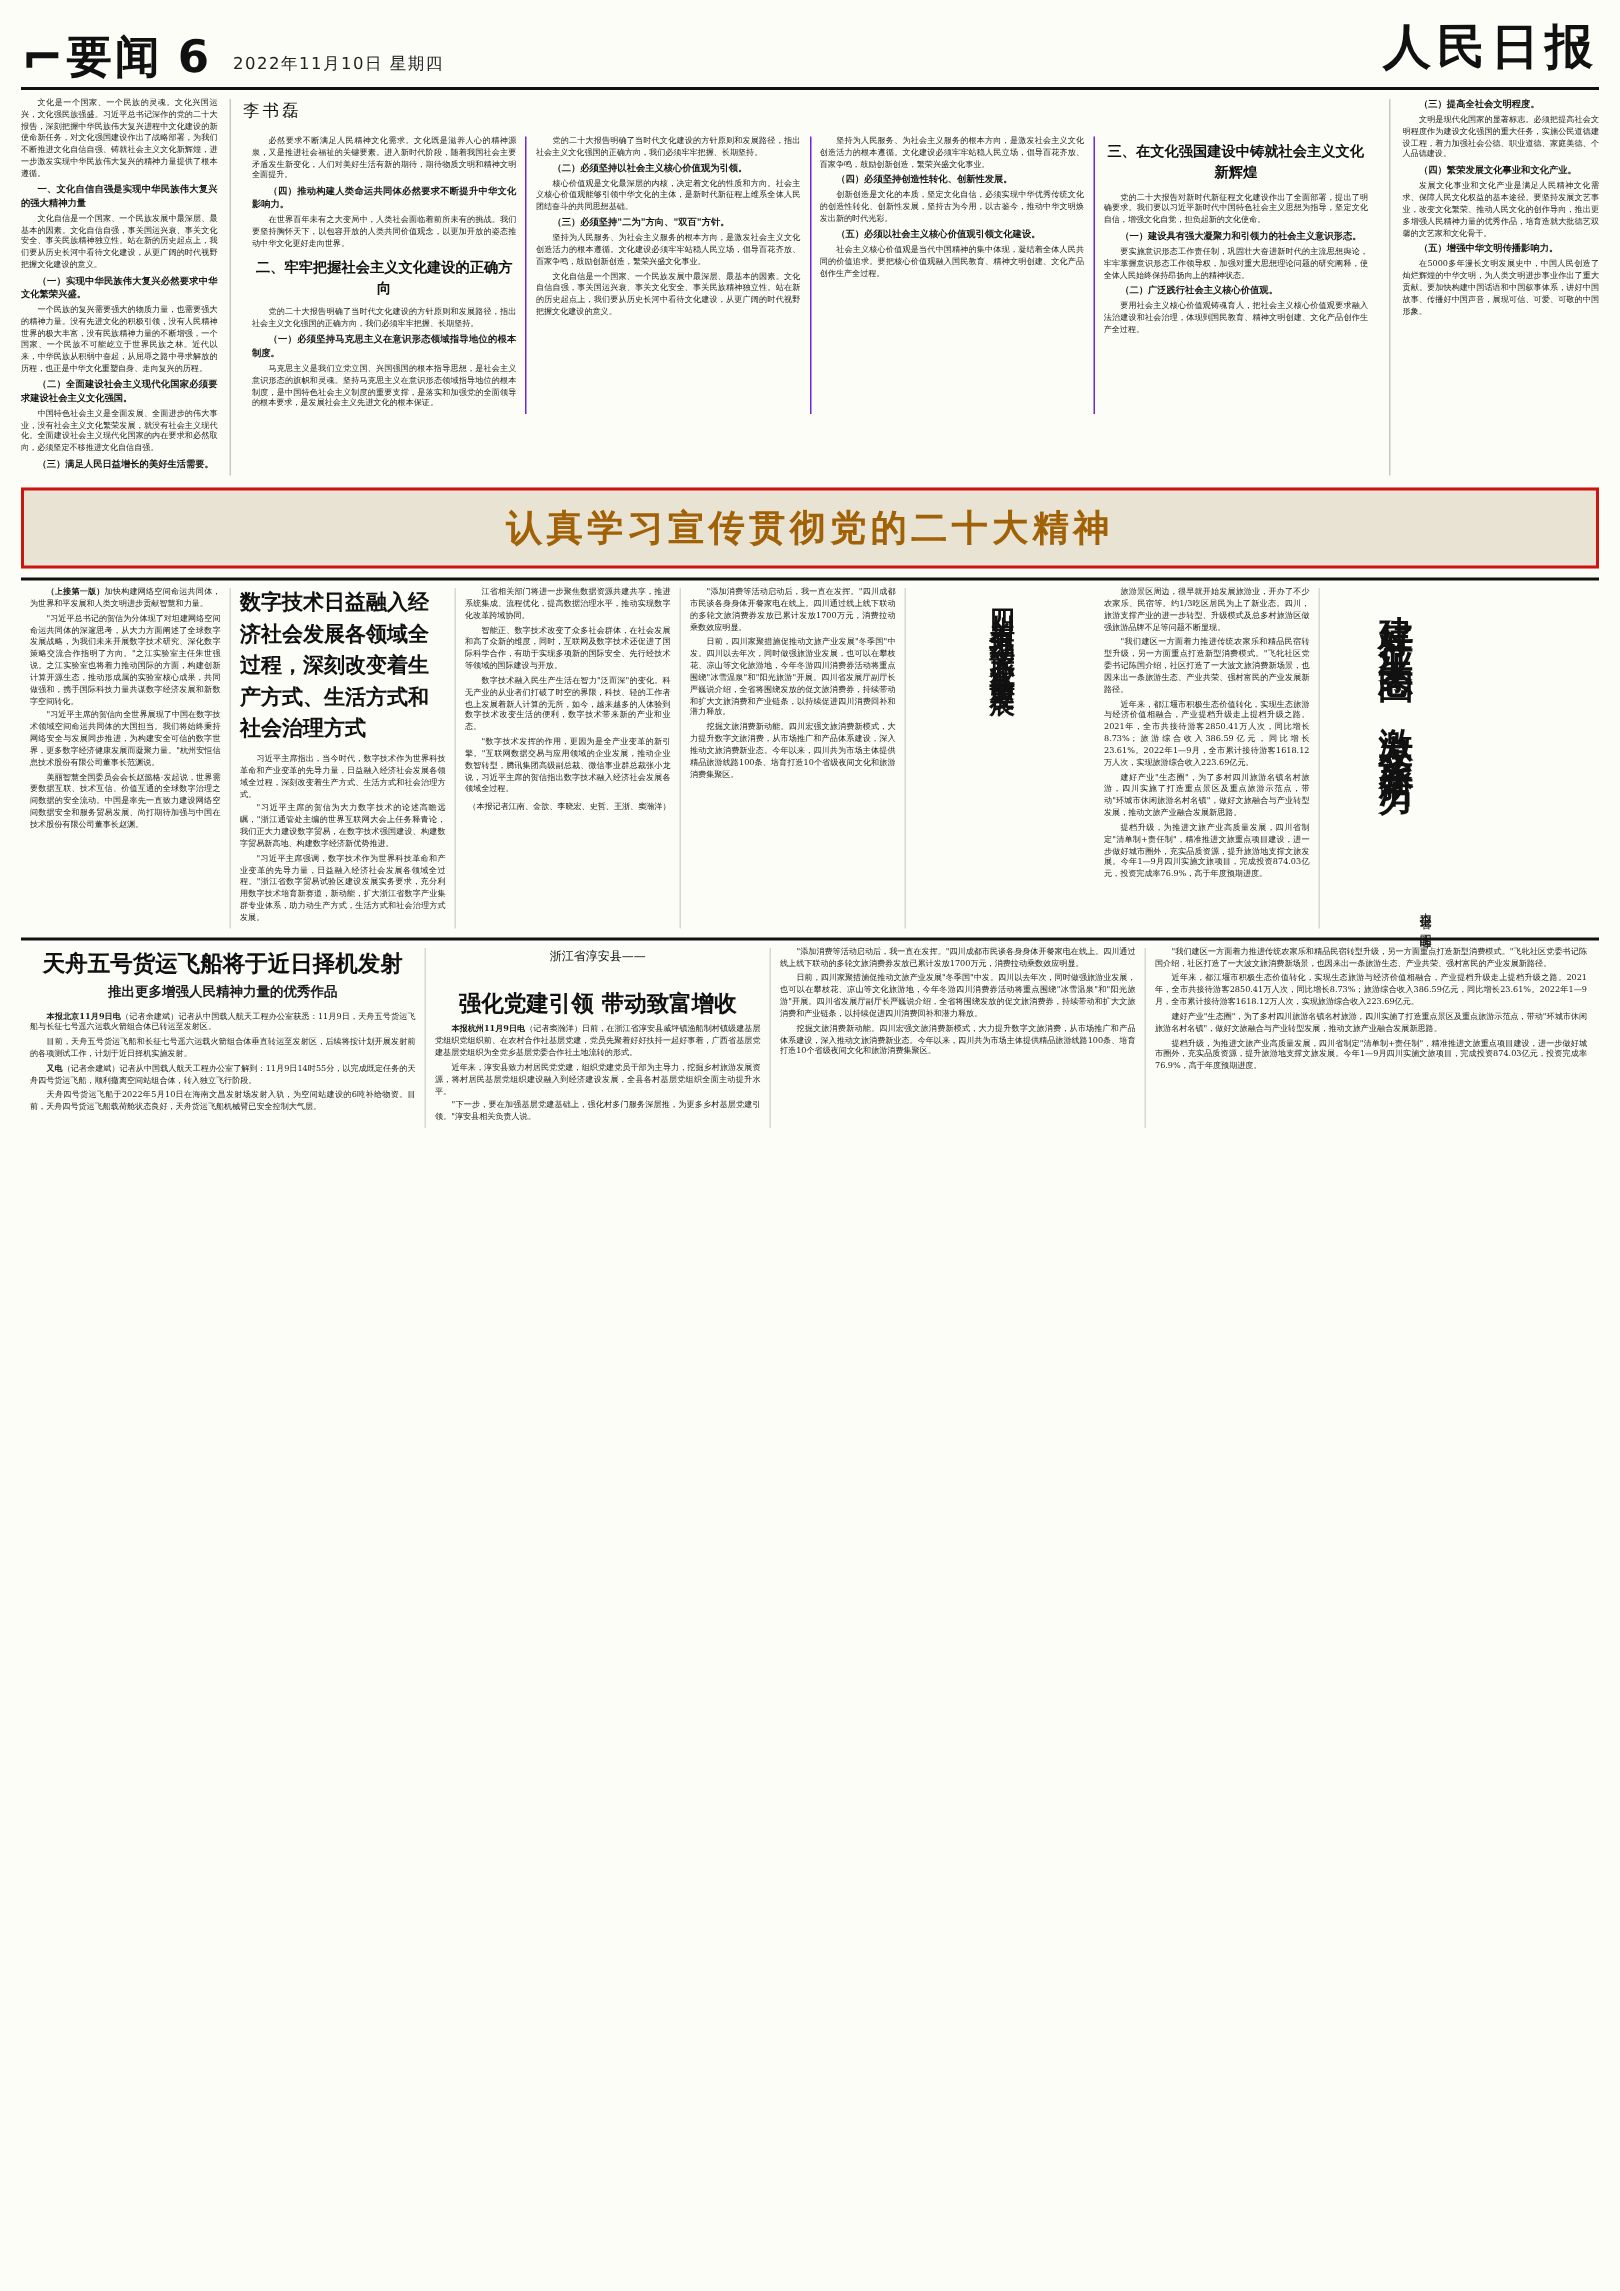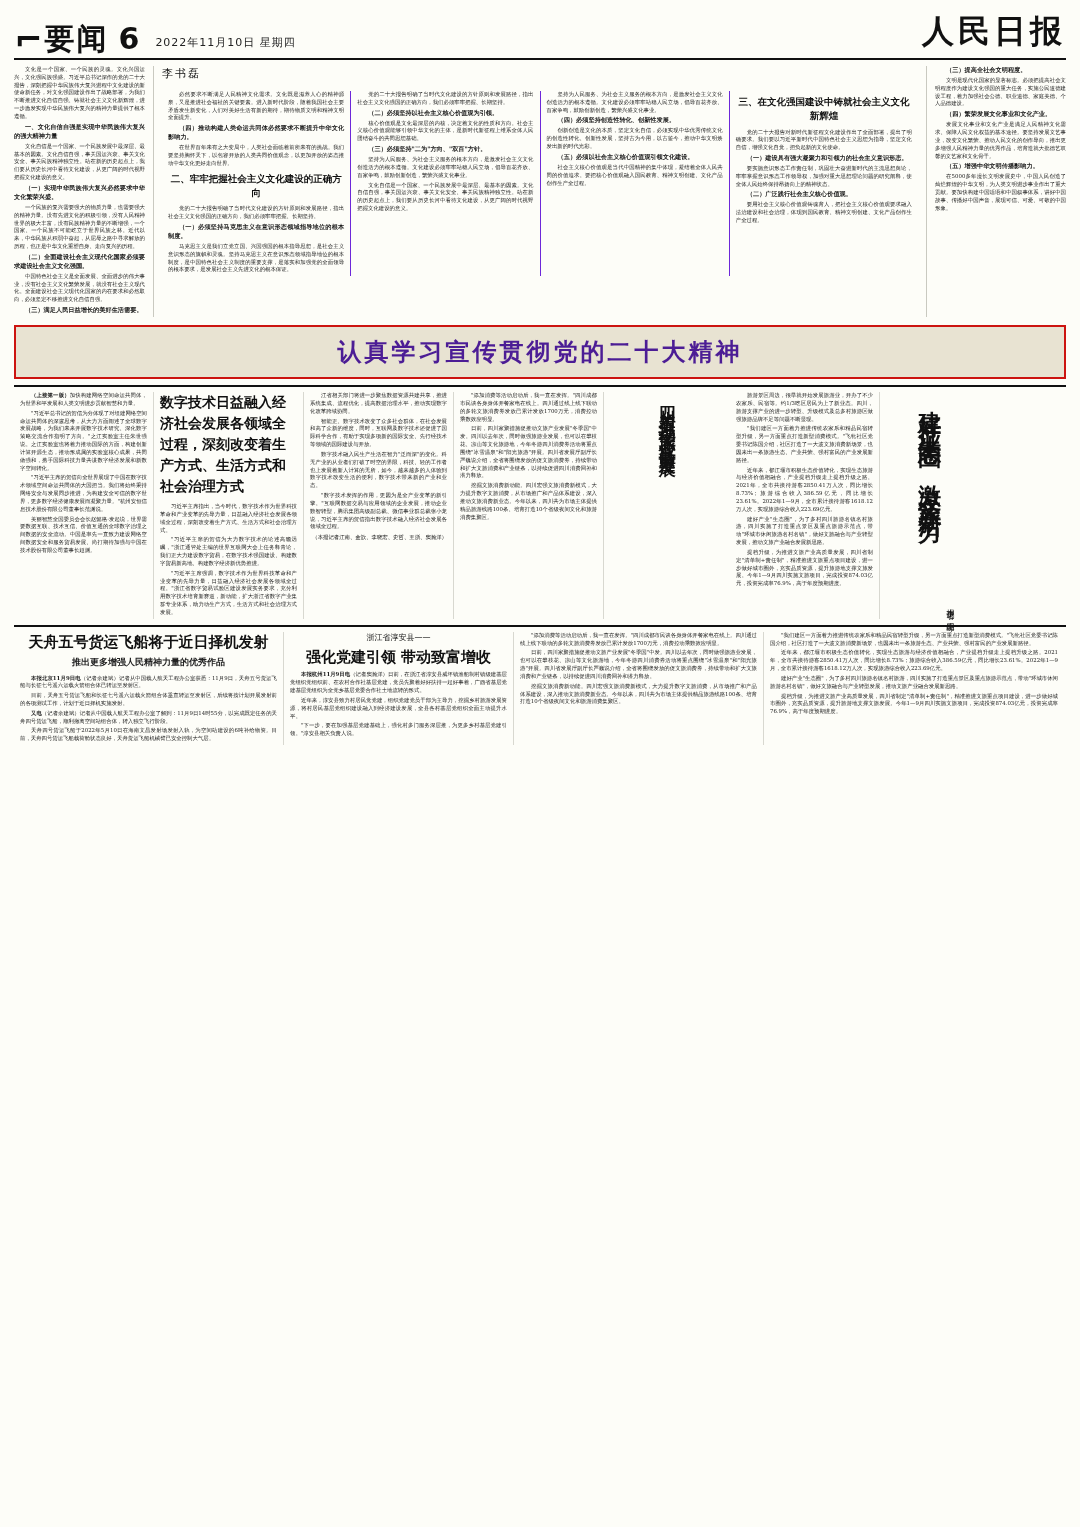--- a/index.html
+++ b/index.html
@@ -47,21 +47,21 @@
     text-align:center;font-weight:bold;font-size:9.5px;line-height:1.5;margin:4px 0 5px 0;
     font-family:"DejaVu Sans","Liberation Sans",sans-serif;
   }
 
   
   .banner{
     margin:8px 0 6px 0;background:#e8e3d2;border:2px solid #cc1410;
     text-align:center;padding:9px 0;
   }
   .banner span{
-    color:#4c1d95;font-weight:bold;font-size:24px;letter-spacing:3px;
+    color:#a16207;font-weight:bold;font-size:24px;letter-spacing:3px;
     font-family:"DejaVu Sans","Liberation Sans",sans-serif;
   }
 
   
   .mid-rule{border-top:2px solid #111;margin:4px 0 0 0;}
   .mid-wrap{display:flex;margin-top:5px;}
   .mcol{padding:0 6px;box-sizing:border-box;border-right:1px solid #d8d8d0;}
   .mcol:last-child{border-right:none;}
   .m1{width:140px;}
   .m2{width:150px;}
@@ -84,21 +84,21 @@
   .bot-wrap{display:flex;margin-top:5px;}
   .bcol{padding:0 6px;box-sizing:border-box;border-right:1px solid #d8d8d0;}
   .bcol:last-child{border-right:none;}
   .b1{width:270px;}
   .b2{width:230px;}
   .b3{width:250px;}
   .b4{width:300px;}
   .btitle{font-weight:bold;font-size:15px;text-align:center;line-height:1.45;margin-bottom:3px;
     font-family:"DejaVu Sans","Liberation Sans",sans-serif;}
   .bsubtitle{font-weight:bold;font-size:9px;text-align:center;line-height:1.45;margin-bottom:5px;color:#222;}
-  .bhead-small{font-size:8px;text-align:center;margin-bottom:4px;}
+  .bhead-small{font-size:8px;text-align:center;margin-bottom:16px;}
   .dateline{font-weight:bold;}
   .byline-r{text-align:right;font-size:5.4px;margin-top:3px;}
   .vsmall-title{writing-mode:vertical-rl;text-orientation:upright;font-size:13px;font-weight:bold;
     letter-spacing:3px;line-height:1.3;font-family:"DejaVu Sans","Liberation Sans",sans-serif;}
 </style>
 </head>
 <body>
 
 <div class="page">
 

